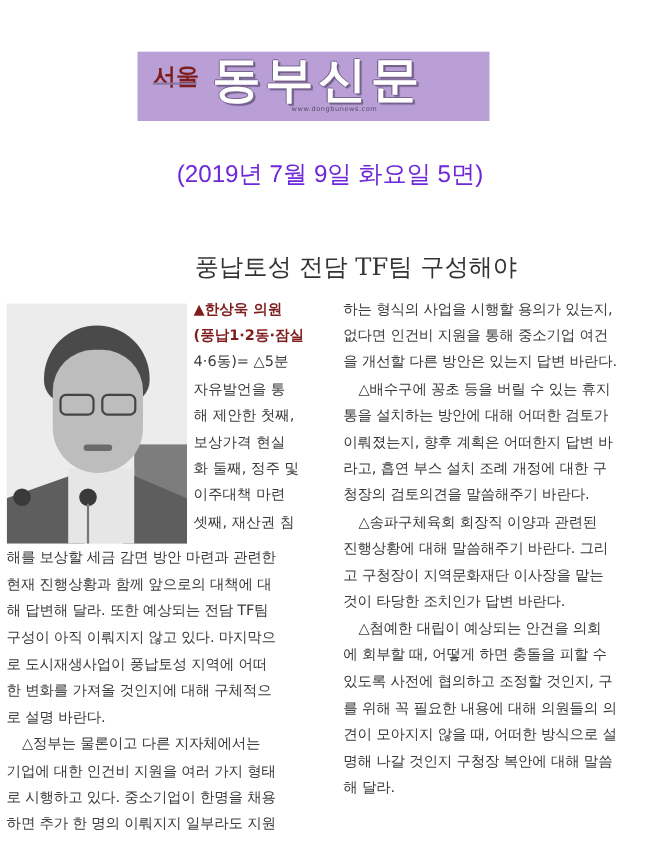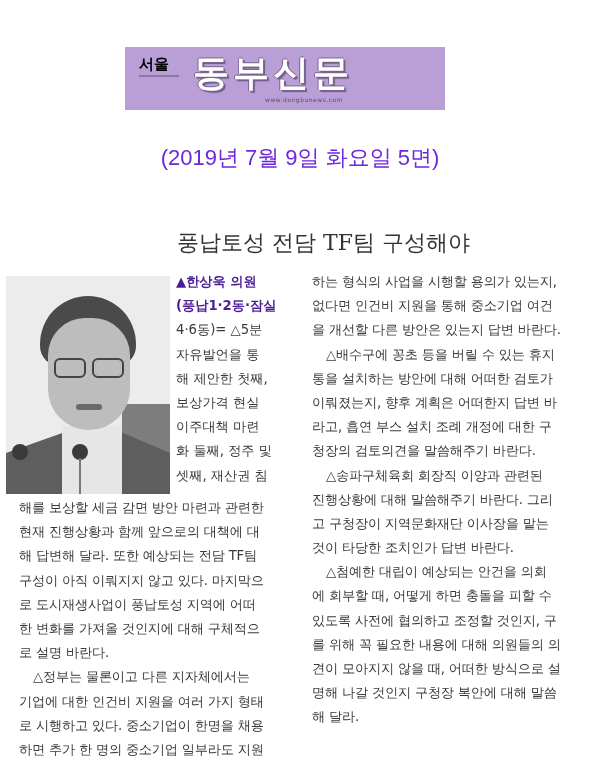--- a/index.html
+++ b/index.html
@@ -20,38 +20,38 @@
       left: 125px;
       top: 47px;
       width: 320px;
       height: 63px;
       background: #b99fd6;
     }
     .masthead .seoul {
       position: absolute;
       left: 14px;
       top: 8px;
-      font-size: 15px;
+      font-size: 21px;
       font-weight: bold;
-      color: #000000;
+      color: #7f1d1d;
       letter-spacing: 0px;
     }
     .masthead .seoul-sub {
       position: absolute;
       left: 14px;
       top: 28px;
       width: 40px;
       height: 2px;
       background: #8a78a0;
     }
     .masthead .brand {
       position: absolute;
       left: 68px;
       top: 3px;
-      font-size: 36px;
+      font-size: 44px;
       font-weight: bold;
       color: #ffffff;
       letter-spacing: 4px;
       line-height: 46px;
       text-shadow: 1px 1px 0 #7a6592, -1px 0 0 #7a6592, 0 -1px 0 #7a6592, 2px 2px 1px #6d5a85;
     }
     .masthead .url {
       position: absolute;
       left: 140px;
       top: 49px;
@@ -179,23 +179,23 @@
       color: #3a3a3a;
       font-family: "DejaVu Sans", sans-serif;
       white-space: nowrap;
     }
     .col .line { display: block; height: 24.2px; }
     .col-left-narrow {
       left: 176px;
       top: 270px;
       width: 130px;
     }
-    .col-left-narrow .line.bold { font-weight: bold; color: #4c1d95; }
+    .col-left-narrow .line.bold { font-weight: bold; color: #7f1d1d; }
     .col-left-wide {
-      left: 19px;
+      left: 6px;
       top: 496px;
       width: 300px;
     }
     .col-right {
       left: 312px;
       top: 270px;
       width: 290px;
     }
     .indent { padding-left: 14px; }
     .just { letter-spacing: -0.2px; }
@@ -228,37 +228,37 @@
   <div class="mic-stem"></div>
 </div>
 
 <div class="col col-left-narrow">
   <span class="line bold">▲한상욱 의원</span>
   <span class="line bold">(풍납1·2동·잠실</span>
   <span class="line">4·6동)= △5분</span>
   <span class="line">자유발언을 통</span>
   <span class="line">해 제안한 첫째,</span>
   <span class="line">보상가격 현실</span>
+  <span class="line">화 둘째, 정주 및</span>
   <span class="line">이주대책 마련</span>
-  <span class="line">화 둘째, 정주 및</span>
   <span class="line">셋째, 재산권 침</span>
 </div>
 
 <div class="col col-left-wide">
   <span class="line just">해를 보상할 세금 감면 방안 마련과 관련한</span>
   <span class="line just">현재 진행상황과 함께 앞으로의 대책에 대</span>
   <span class="line just">해 답변해 달라. 또한 예상되는 전담 TF팀</span>
   <span class="line just">구성이 아직 이뤄지지 않고 있다. 마지막으</span>
   <span class="line just">로 도시재생사업이 풍납토성 지역에 어떠</span>
   <span class="line just">한 변화를 가져올 것인지에 대해 구체적으</span>
   <span class="line just">로 설명 바란다.</span>
   <span class="line just indent">△정부는 물론이고 다른 지자체에서는</span>
   <span class="line just">기업에 대한 인건비 지원을 여러 가지 형태</span>
   <span class="line just">로 시행하고 있다. 중소기업이 한명을 채용</span>
-  <span class="line just">하면 추가 한 명의 중소기업 일부라도 지원</span>
+  <span class="line just">하면 추가 한 명의 이뤄지지 일부라도 지원</span>
 </div>
 
 <div class="col col-right">
   <span class="line just">하는 형식의 사업을 시행할 용의가 있는지,</span>
   <span class="line just">없다면 인건비 지원을 통해 중소기업 여건</span>
   <span class="line just">을 개선할 다른 방안은 있는지 답변 바란다.</span>
   <span class="line just indent">△배수구에 꽁초 등을 버릴 수 있는 휴지</span>
   <span class="line just">통을 설치하는 방안에 대해 어떠한 검토가</span>
   <span class="line just">이뤄졌는지, 향후 계획은 어떠한지 답변 바</span>
   <span class="line just">라고, 흡연 부스 설치 조례 개정에 대한 구</span>

